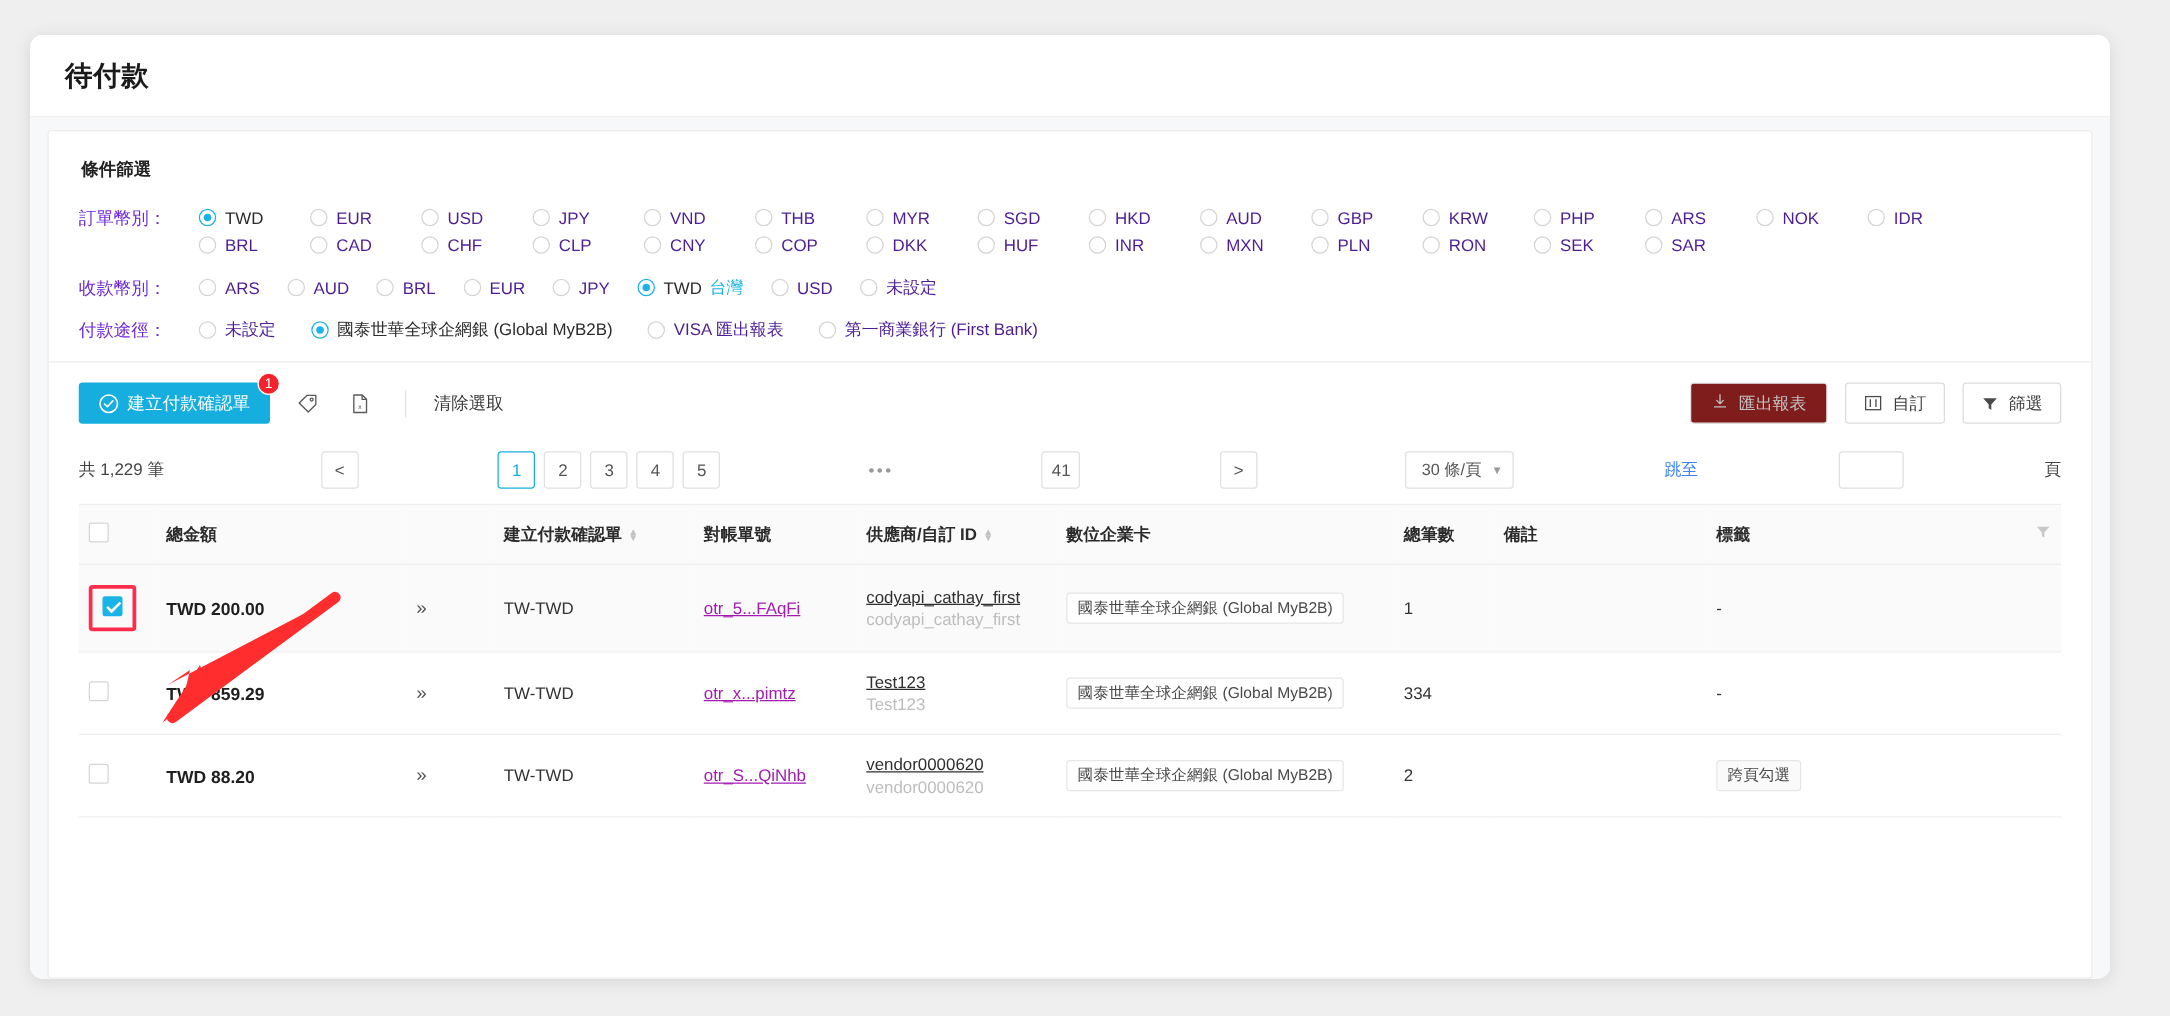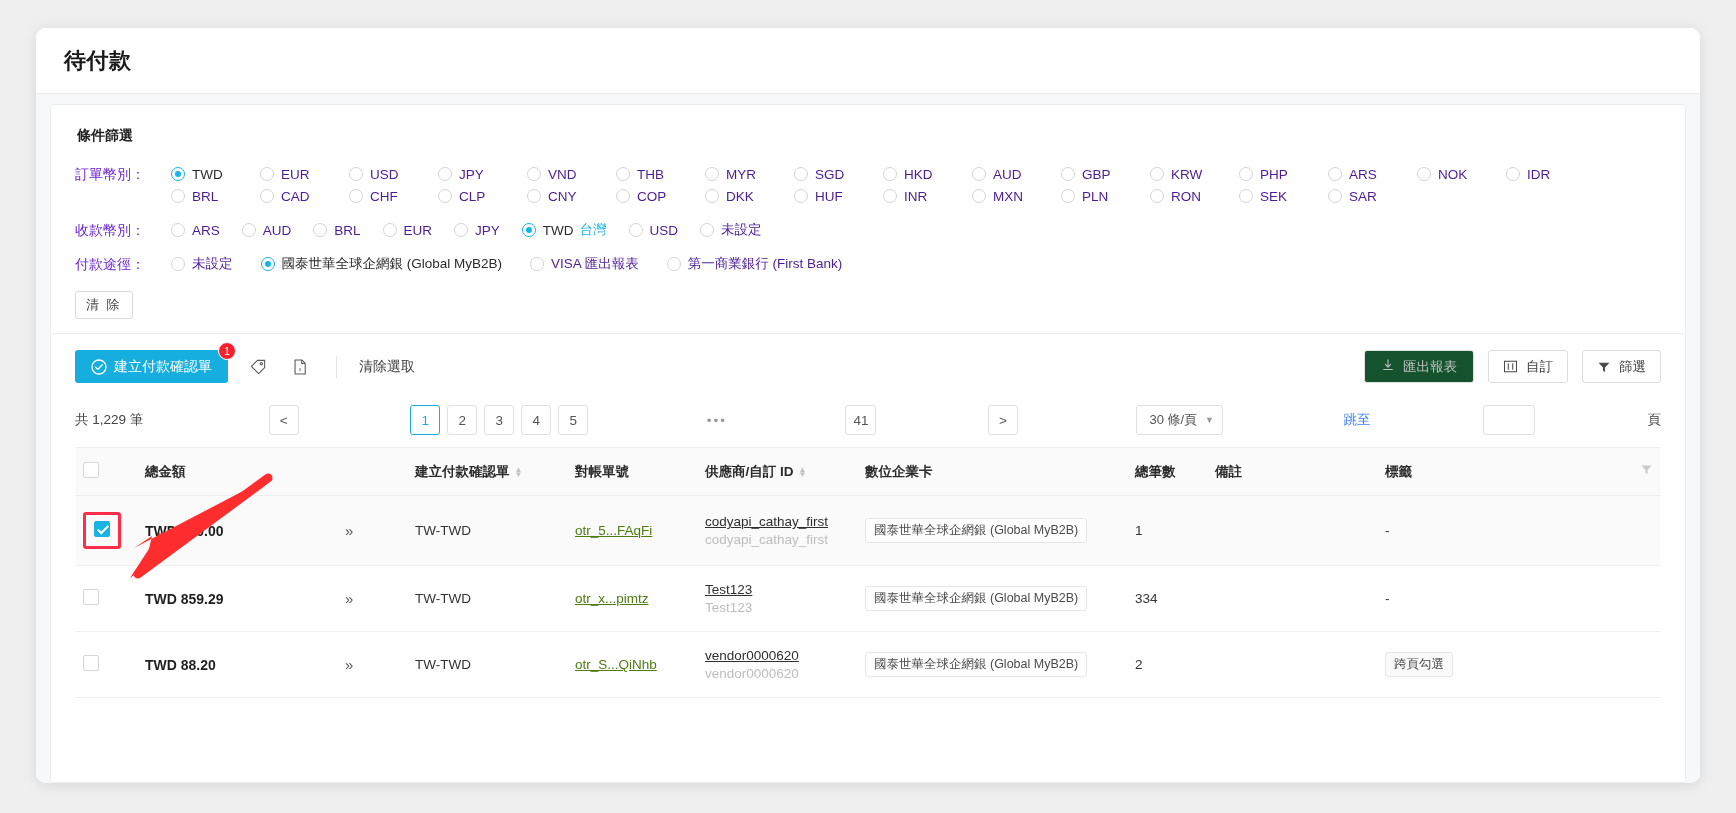--- a/index.html
+++ b/index.html
@@ -10,21 +10,21 @@
     -webkit-font-smoothing: antialiased;
   }
   #root {
     position: relative;
     width: 1736px; height: 813px;
     background: #efefef;
     overflow: hidden;
   }
   .window {
     position: absolute;
-    left: 36px; top: 28px;
+    left: 24px; top: 28px;
     width: 1664px; height: 755px;
     background: #ffffff;
     border-radius: 10px;
     box-shadow: 0 2px 14px rgba(0,0,0,0.10);
     overflow: hidden;
   }
   .page-header {
     height: 66px;
     display: flex; align-items: center;
     padding: 0 0 0 28px;
@@ -159,21 +159,21 @@
     margin: 0 22px 0 24px;
   }
   .link-clear {
     font-size: 14px; color: #3c3c3c; cursor: pointer;
   }
   .tb-spacer { flex: 1; }
   .btn-ghost {
     height: 33px;
     padding: 0 16px;
     border: 1px solid #e2e2e2;
-    background: #14532d;
+    background: #7f1d1d;
     border-radius: 3px;
     font-size: 13.5px;
     color: #c2c2c2;
     display: inline-flex; align-items: center;
     cursor: not-allowed;
     margin-left: 12px;
   }
   .btn-ghost .ic { margin-right: 8px; }
   .btn-outline {
     height: 33px;
@@ -271,21 +271,21 @@
     transform: rotate(45deg);
   }
   .cbx-highlight {
     display: inline-block;
     padding: 6px 8px;
     border: 3px solid #ff2d4a;
     border-radius: 3px;
   }
   .amount { font-weight: bold; color: #1f1f1f; font-size: 14px; }
   .expand { color: #555; font-size: 15px; cursor: pointer; }
-  .lnk { color: #4d7c0f; text-decoration: underline; cursor: pointer; }
+  .lnk { color: #a21caf; text-decoration: underline; cursor: pointer; }
   .vid-main { color: #2f2f2f; text-decoration: underline; display: block; cursor: pointer; }
   .vid-sub { color: #bdbdbd; display: block; margin-top: 3px; }
   .pill {
     display: inline-block;
     border: 1px solid #e6e6e6;
     border-radius: 3px;
     background: #fff;
     padding: 3px 8px;
     font-size: 12.5px;
     color: #4a4a4a;
@@ -503,21 +503,20 @@
                 <span class="radio-dot"></span>
                 <span class="radio-text">VISA 匯出報表</span>
               </div>
               <div class="radio-item pay-item">
                 <span class="radio-dot"></span>
                 <span class="radio-text">第一商業銀行 (First Bank)</span>
               </div>
             </div>
         </div>
 
-        <div><button class="btn-clear">清 除</button></div>
 
         <div class="divider"></div>
 
         <div class="toolbar">
           <button class="btn-primary">
             <span class="chk-ico">
               <svg width="16" height="16" viewBox="0 0 16 16">
                   <circle cx="8" cy="8" r="7" fill="none" stroke="#fff" stroke-width="1.3"></circle>
                   <path d="M4.6 8.2 L6.9 10.4 L11.3 5.7" fill="none" stroke="#fff" stroke-width="1.3" stroke-linecap="round" stroke-linejoin="round"></path>
                 </svg>

